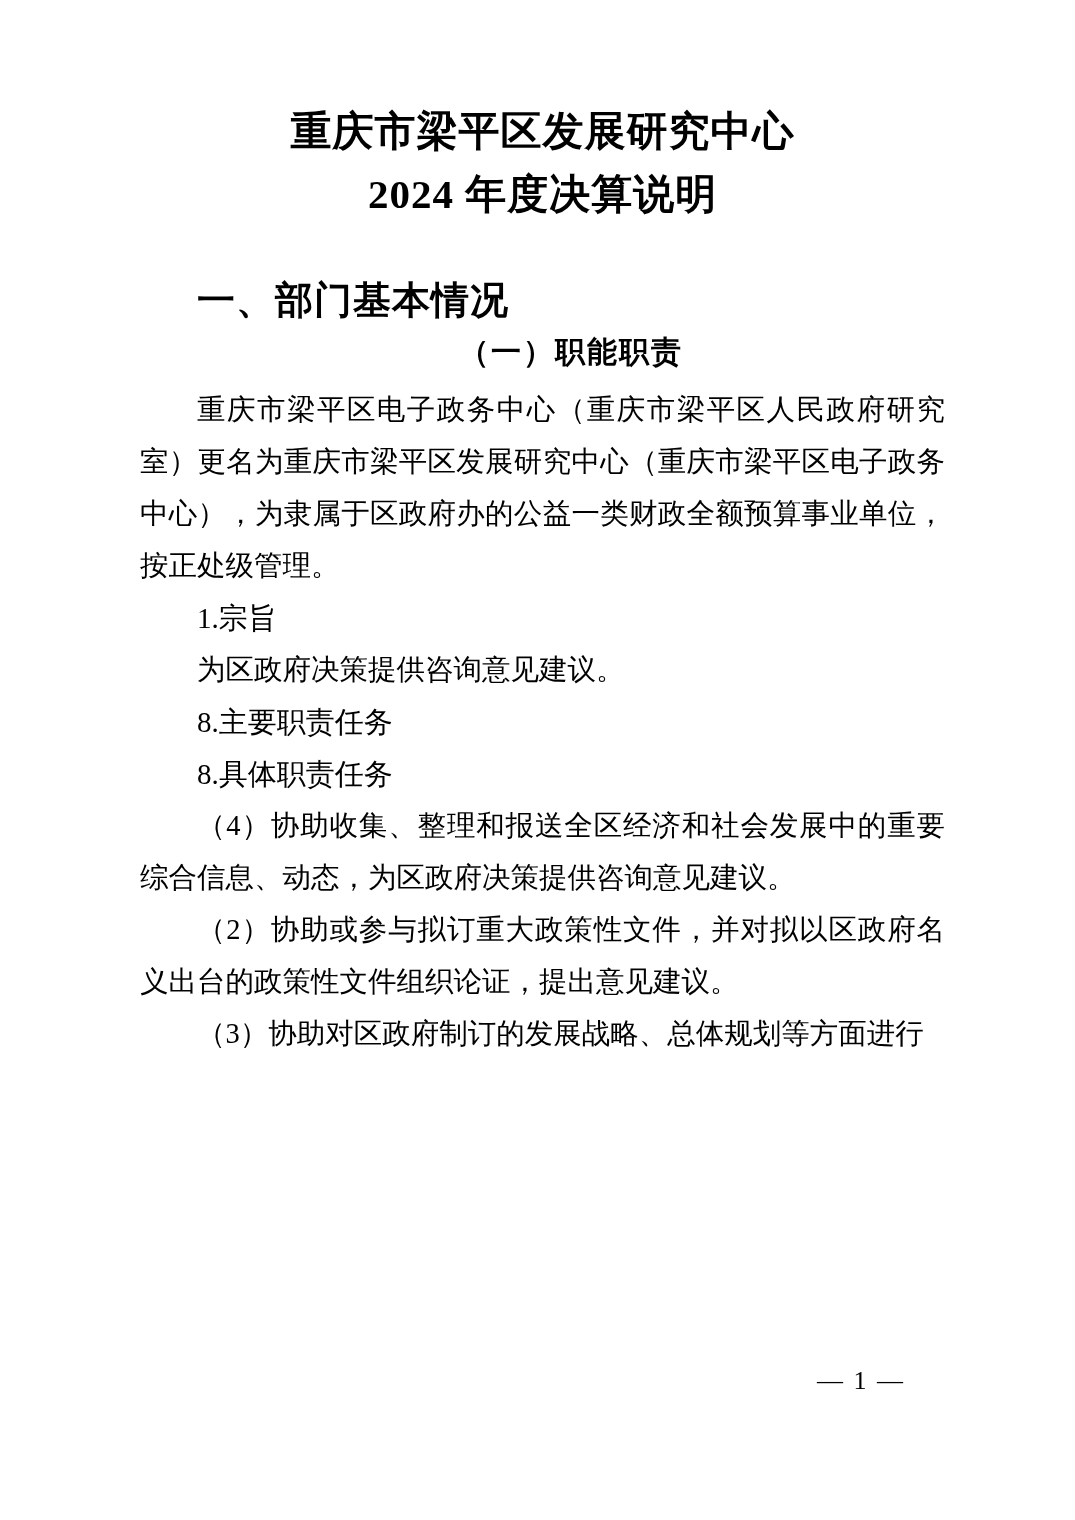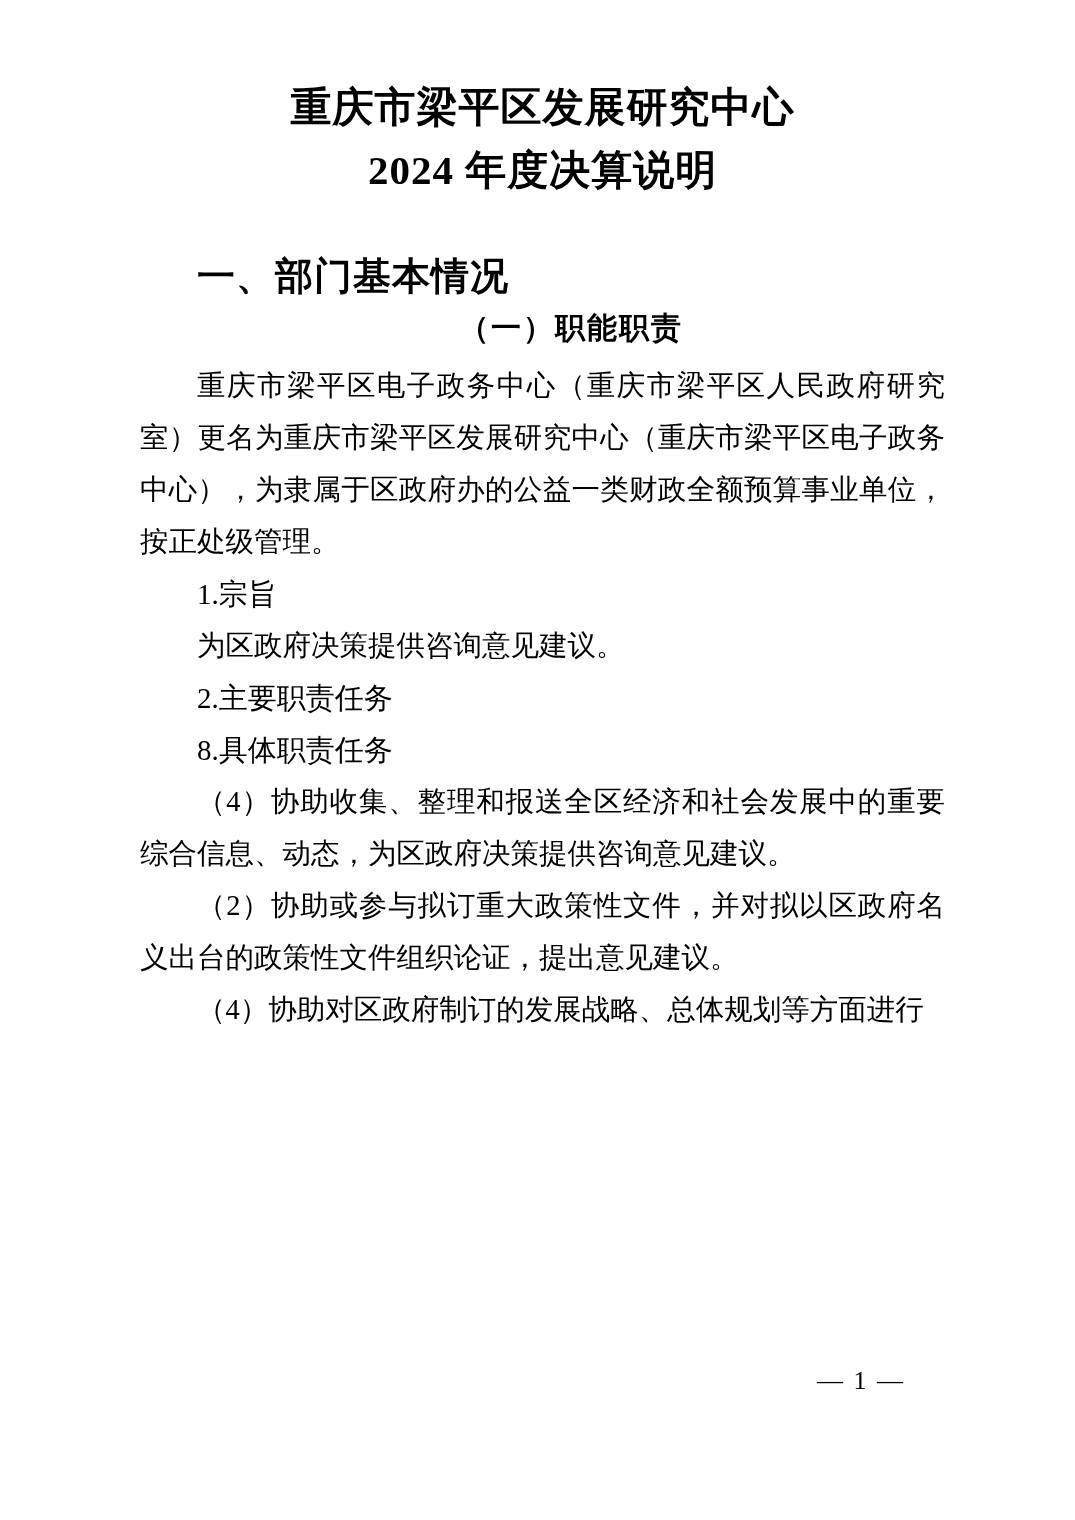--- a/index.html
+++ b/index.html
@@ -10,21 +10,21 @@
   .page {
     position: relative;
     width: 1075px;
     height: 1520px;
     background: #ffffff;
     color: #000000;
     overflow: hidden;
     font-family: "Liberation Serif", "DejaVu Serif", serif;
   }
   .content {
-    padding: 76px 130px 0 140px; 
+    padding: 100px 130px 0 140px; 
   }
   
   .doc-title {
     text-align: center;
     font-family: "Liberation Serif", "DejaVu Serif", serif;
     font-weight: bold;
     font-size: 41px;
     line-height: 63px;
     letter-spacing: 1px;
   }
@@ -93,23 +93,23 @@
       <div>重庆市梁平区发展研究中心</div>
       <div>2024 年度决算说明</div>
     </div>
 
     <div class="doc-body">
       <h2 class="h-section">一、部门基本情况</h2>
       <h3 class="h-sub">（一）职能职责</h3>
       <p class="para">重庆市梁平区电子政务中心（重庆市梁平区人民政府研究室）更名为重庆市梁平区发展研究中心（重庆市梁平区电子政务中心），为隶属于区政府办的公益一类财政全额预算事业单位，按正处级管理。</p>
       <h4 class="h-num">1.宗旨</h4>
       <p class="para">为区政府决策提供咨询意见建议。</p>
-      <h4 class="h-num">2.主要职责任务</h4>
+      <h4 class="h-num">8.主要职责任务</h4>
       <h4 class="h-num">8.具体职责任务</h4>
       <p class="para">（4）协助收集、整理和报送全区经济和社会发展中的重要综合信息、动态，为区政府决策提供咨询意见建议。</p>
       <p class="para">（2）协助或参与拟订重大政策性文件，并对拟以区政府名义出台的政策性文件组织论证，提出意见建议。</p>
-      <p class="para">（4）协助对区政府制订的发展战略、总体规划等方面进行</p>
+      <p class="para">（3）协助对区政府制订的发展战略、总体规划等方面进行</p>
     </div>
 
   </div>
 
   <div class="page-footer">— 1 —</div>
 </div>
 
 </body></html>

